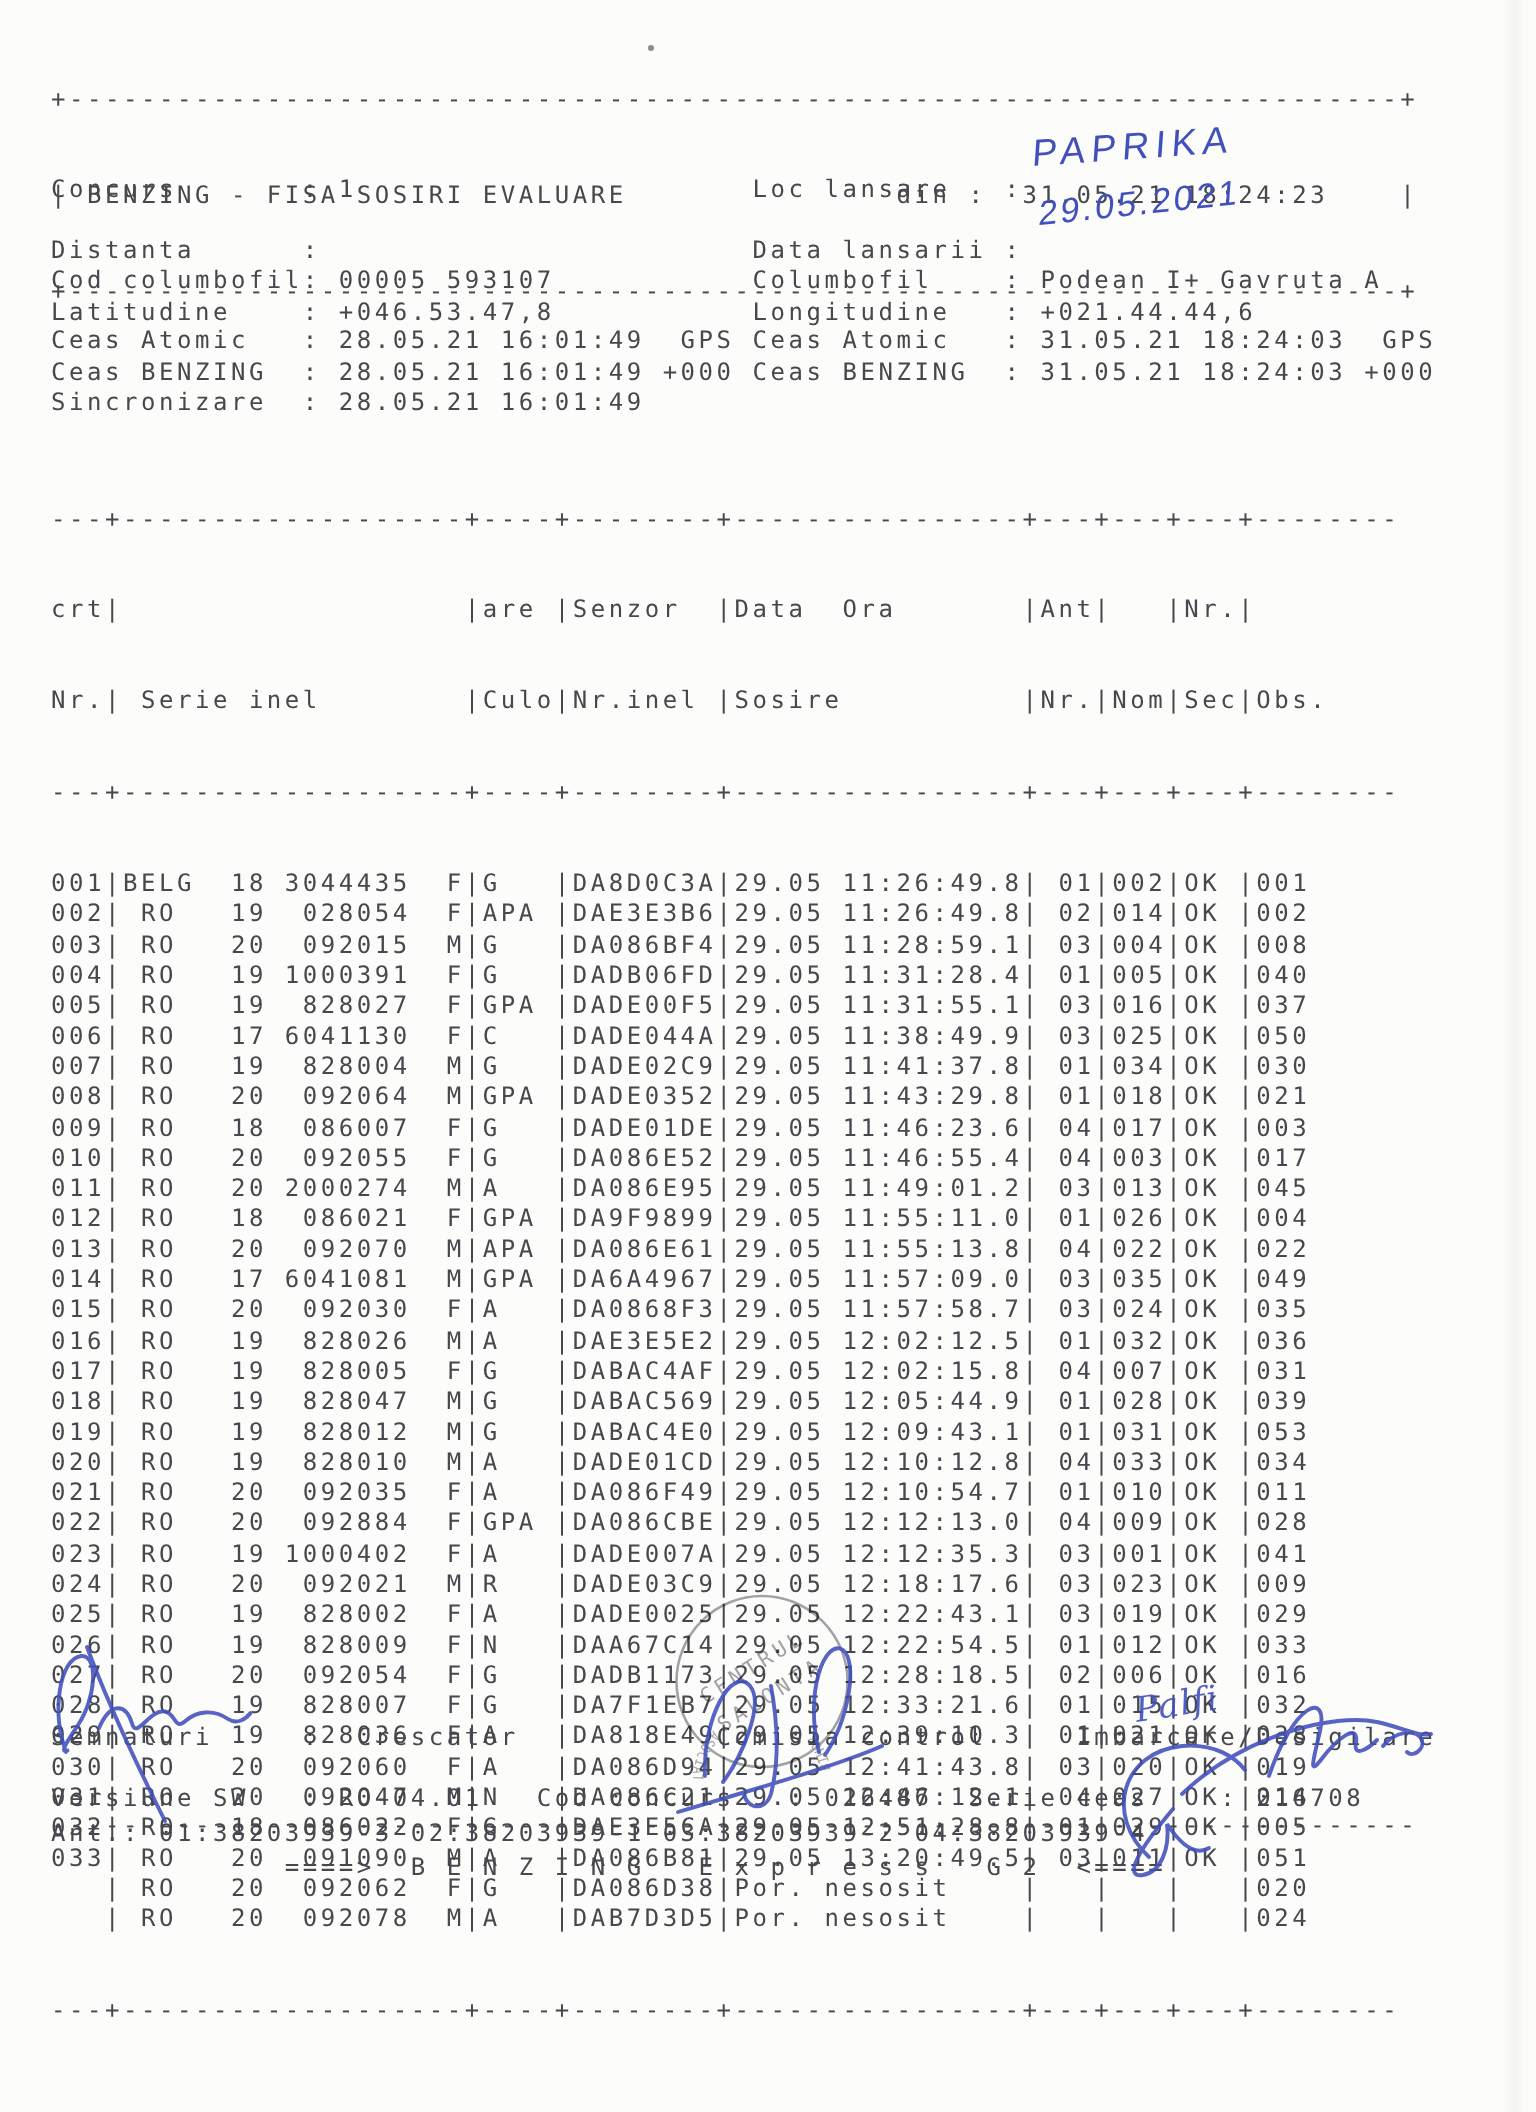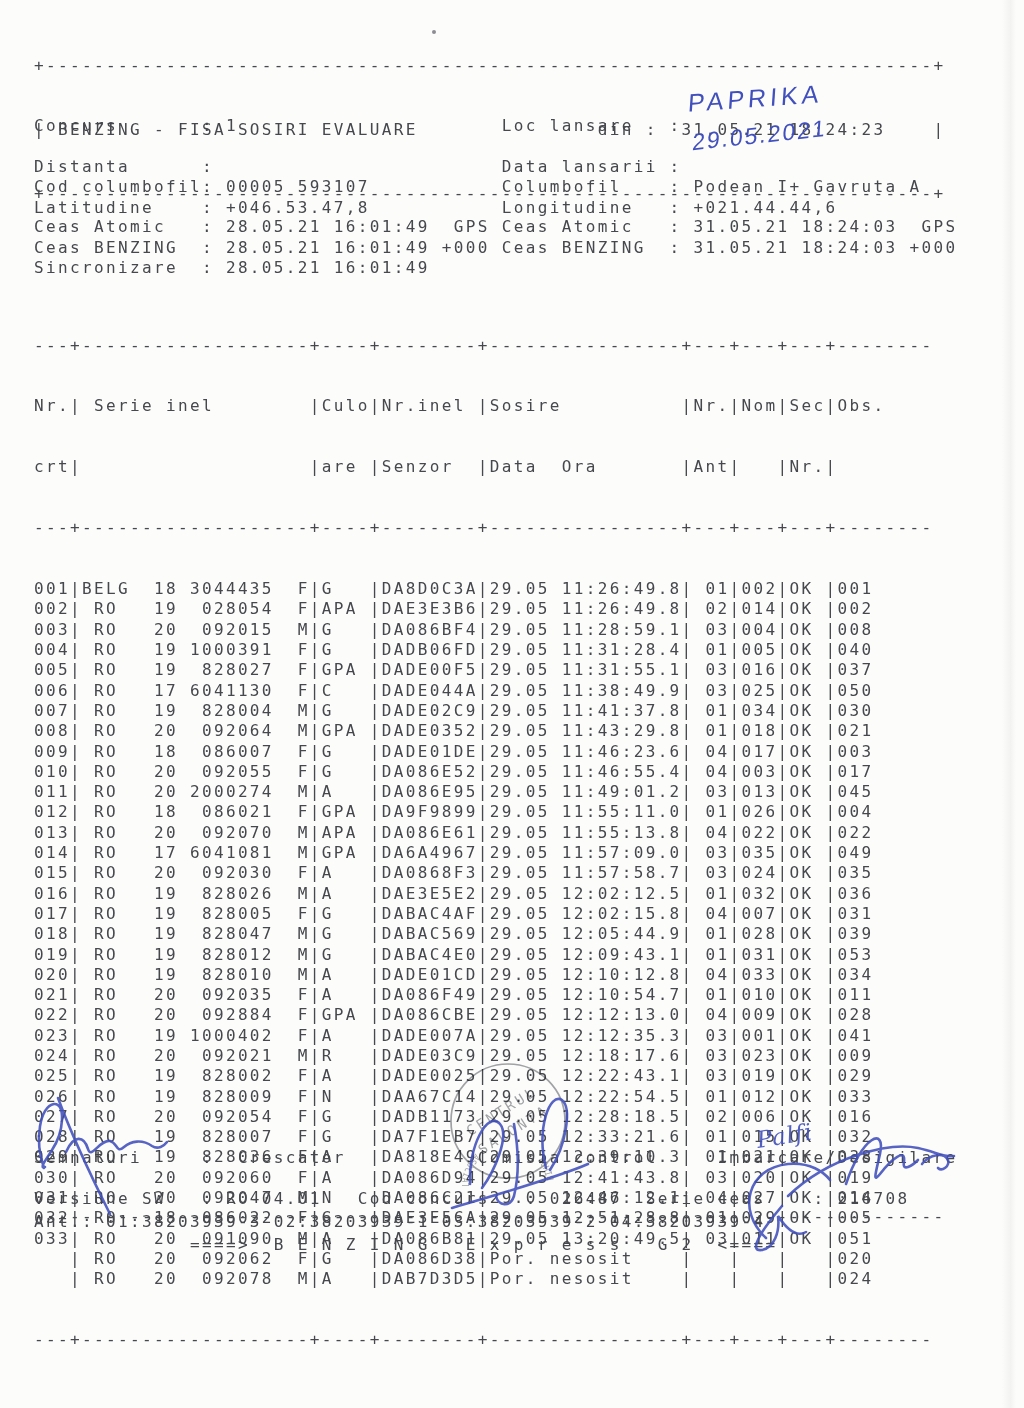--- a/index.html
+++ b/index.html
@@ -37,22 +37,22 @@
     <div class="ln">| BENZING - FISA SOSIRI EVALUARE               din :  31.05.21 18:24:23    |</div>
     <div class="ln">+--------------------------------------------------------------------------+</div>
   </div>
 
   <div class="mono i-blk"><div class="ln">Concurs       : 1                      Loc lansare   :</div><div class="ln">&nbsp;</div><div class="ln">Distanta      :                        Data lansarii :</div><div class="ln">Cod columbofil: 00005 593107           Columbofil    : Podean I+ Gavruta A</div><div class="ln">Latitudine    : +046.53.47,8           Longitudine   : +021.44.44,6</div></div>
 
   <div class="mono c-blk"><div class="ln">Ceas Atomic   : 28.05.21 16:01:49  GPS Ceas Atomic   : 31.05.21 18:24:03  GPS</div><div class="ln">Ceas BENZING  : 28.05.21 16:01:49 +000 Ceas BENZING  : 31.05.21 18:24:03 +000</div><div class="ln">Sincronizare  : 28.05.21 16:01:49</div></div>
 
   <div class="mono tbl">
     <div class="ln">---+-------------------+----+--------+----------------+---+---+---+--------</div>
+    <div class="ln">crt|                   |are |Senzor  |Data  Ora       |Ant|   |Nr.|</div>
     <div class="ln">Nr.| Serie inel        |Culo|Nr.inel |Sosire          |Nr.|Nom|Sec|Obs.</div>
-    <div class="ln">crt|                   |are |Senzor  |Data  Ora       |Ant|   |Nr.|</div>
     <div class="ln">---+-------------------+----+--------+----------------+---+---+---+--------</div>
     <div><div class="ln">001|BELG  18 3044435  F|G   |DA8D0C3A|29.05 11:26:49.8| 01|002|OK |001     </div><div class="ln">002| RO   19  028054  F|APA |DAE3E3B6|29.05 11:26:49.8| 02|014|OK |002     </div><div class="ln">003| RO   20  092015  M|G   |DA086BF4|29.05 11:28:59.1| 03|004|OK |008     </div><div class="ln">004| RO   19 1000391  F|G   |DADB06FD|29.05 11:31:28.4| 01|005|OK |040     </div><div class="ln">005| RO   19  828027  F|GPA |DADE00F5|29.05 11:31:55.1| 03|016|OK |037     </div><div class="ln">006| RO   17 6041130  F|C   |DADE044A|29.05 11:38:49.9| 03|025|OK |050     </div><div class="ln">007| RO   19  828004  M|G   |DADE02C9|29.05 11:41:37.8| 01|034|OK |030     </div><div class="ln">008| RO   20  092064  M|GPA |DADE0352|29.05 11:43:29.8| 01|018|OK |021     </div><div class="ln">009| RO   18  086007  F|G   |DADE01DE|29.05 11:46:23.6| 04|017|OK |003     </div><div class="ln">010| RO   20  092055  F|G   |DA086E52|29.05 11:46:55.4| 04|003|OK |017     </div><div class="ln">011| RO   20 2000274  M|A   |DA086E95|29.05 11:49:01.2| 03|013|OK |045     </div><div class="ln">012| RO   18  086021  F|GPA |DA9F9899|29.05 11:55:11.0| 01|026|OK |004     </div><div class="ln">013| RO   20  092070  M|APA |DA086E61|29.05 11:55:13.8| 04|022|OK |022     </div><div class="ln">014| RO   17 6041081  M|GPA |DA6A4967|29.05 11:57:09.0| 03|035|OK |049     </div><div class="ln">015| RO   20  092030  F|A   |DA0868F3|29.05 11:57:58.7| 03|024|OK |035     </div><div class="ln">016| RO   19  828026  M|A   |DAE3E5E2|29.05 12:02:12.5| 01|032|OK |036     </div><div class="ln">017| RO   19  828005  F|G   |DABAC4AF|29.05 12:02:15.8| 04|007|OK |031     </div><div class="ln">018| RO   19  828047  M|G   |DABAC569|29.05 12:05:44.9| 01|028|OK |039     </div><div class="ln">019| RO   19  828012  M|G   |DABAC4E0|29.05 12:09:43.1| 01|031|OK |053     </div><div class="ln">020| RO   19  828010  M|A   |DADE01CD|29.05 12:10:12.8| 04|033|OK |034     </div><div class="ln">021| RO   20  092035  F|A   |DA086F49|29.05 12:10:54.7| 01|010|OK |011     </div><div class="ln">022| RO   20  092884  F|GPA |DA086CBE|29.05 12:12:13.0| 04|009|OK |028     </div><div class="ln">023| RO   19 1000402  F|A   |DADE007A|29.05 12:12:35.3| 03|001|OK |041     </div><div class="ln">024| RO   20  092021  M|R   |DADE03C9|29.05 12:18:17.6| 03|023|OK |009     </div><div class="ln">025| RO   19  828002  F|A   |DADE0025|29.05 12:22:43.1| 03|019|OK |029     </div><div class="ln">026| RO   19  828009  F|N   |DAA67C14|29.05 12:22:54.5| 01|012|OK |033     </div><div class="ln">027| RO   20  092054  F|G   |DADB1173|29.05 12:28:18.5| 02|006|OK |016     </div><div class="ln">028| RO   19  828007  F|G   |DA7F1EB7|29.05 12:33:21.6| 01|015|OK |032     </div><div class="ln">029| RO   19  828036  F|A   |DA818E49|29.05 12:39:10.3| 01|021|OK |038     </div><div class="ln">030| RO   20  092060  F|A   |DA086D94|29.05 12:41:43.8| 03|020|OK |019     </div><div class="ln">031| RO   20  092047  M|N   |DA086C21|29.05 12:46:12.1| 04|027|OK |014     </div><div class="ln">032| RO   18  086022  F|G   |DAE3E5CA|29.05 12:51:28.8| 01|029|OK |005     </div><div class="ln">033| RO   20  091090  M|A   |DA086B81|29.05 13:20:49.5| 03|011|OK |051     </div><div class="ln">   | RO   20  092062  F|G   |DA086D38|Por. nesosit    |   |   |   |020     </div><div class="ln">   | RO   20  092078  M|A   |DAB7D3D5|Por. nesosit    |   |   |   |024     </div></div>
     <div class="ln">---+-------------------+----+--------+----------------+---+---+---+--------</div>
   </div>
 
   <div class="mono sig-line">
     <div class="ln">Semnaturi     :  Crescator           Comisia control     Imbarcare/Desigilare</div>
   </div>
 
   <div class="mono dash-line">

